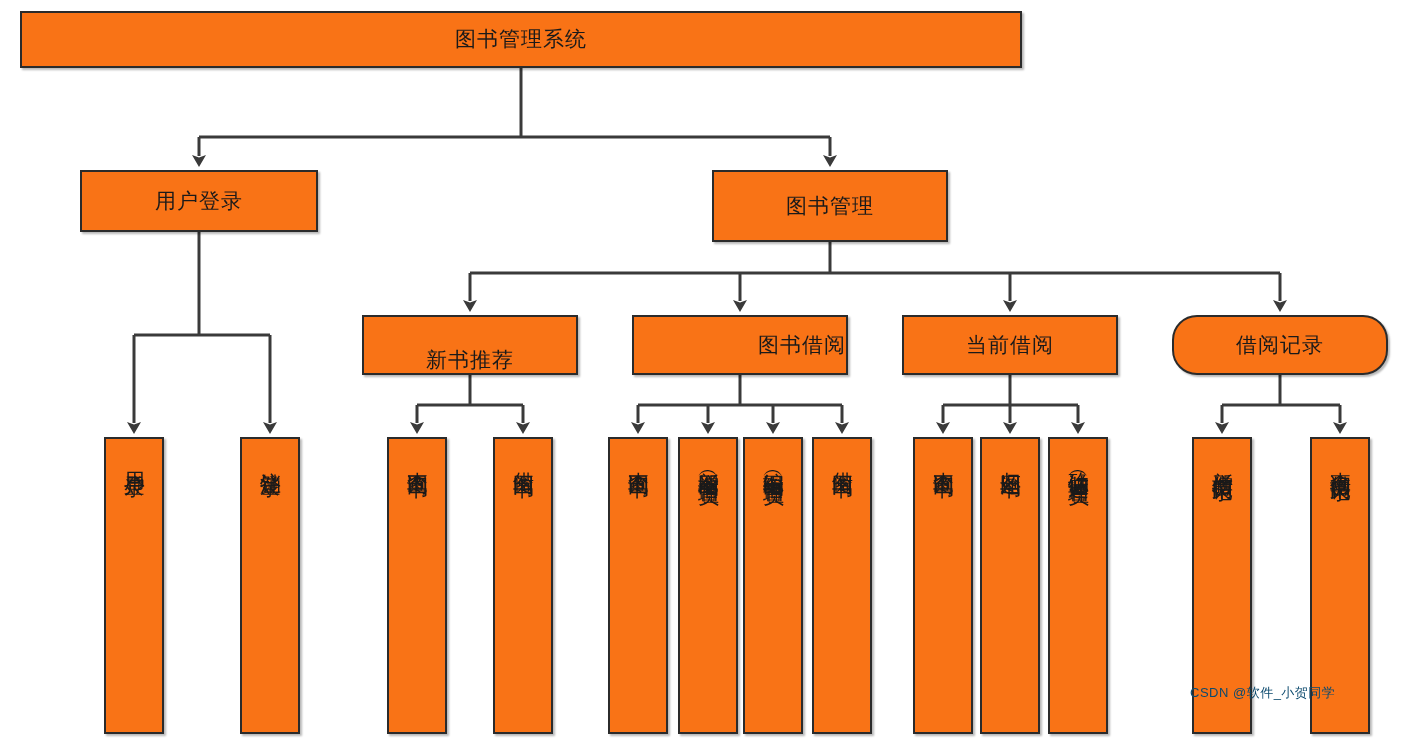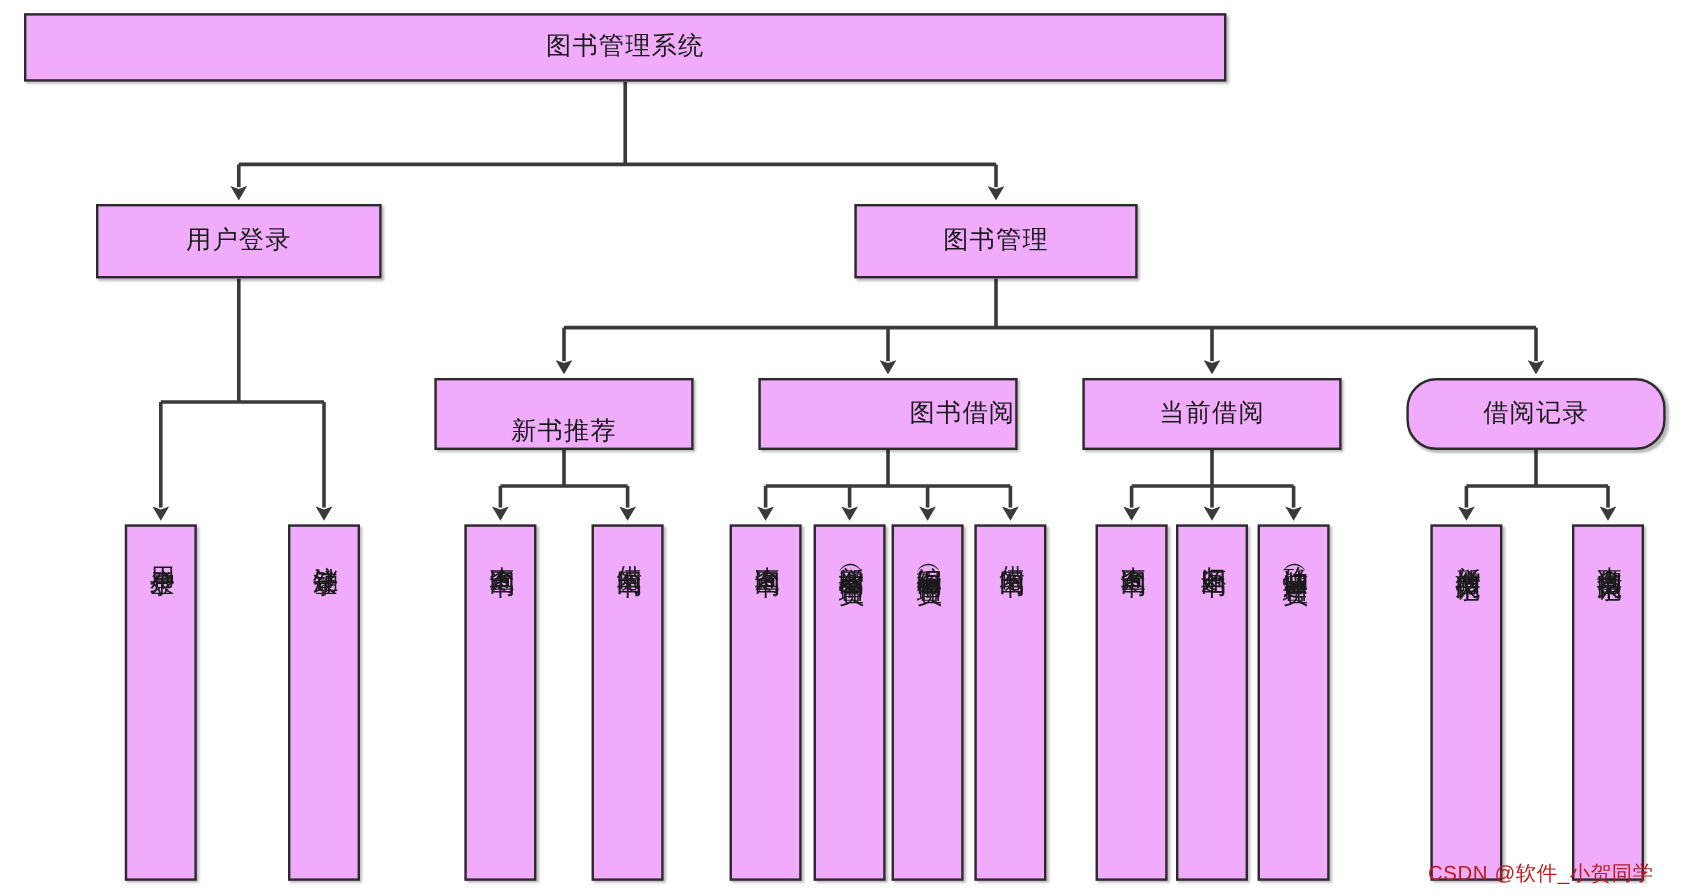--- a/index.html
+++ b/index.html
@@ -9,21 +9,21 @@
     background:#ffffff;
     font-family:"Liberation Sans","DejaVu Sans",sans-serif;
     overflow:hidden;
   }
   #stage{position:relative;width:1405px;height:747px;}
   #wires{position:absolute;left:0;top:0;width:1405px;height:747px;}
 
   .node{
     position:absolute;
     box-sizing:border-box;
-    background:#f0abfc;
+    background:#f97316;
     border:2px solid #2b2b2b;
     box-shadow:2px 2px 2px rgba(0,0,0,0.28);
     display:flex;
     align-items:center;
     justify-content:center;
     color:#1a1a1a;
   }
   .node .label{
     font-size:21px;
     line-height:1.25;
@@ -42,23 +42,23 @@
     text-orientation:upright;
     -webkit-writing-mode:vertical-rl;
     font-size:21px;
     line-height:1.18;
     letter-spacing:2px;
     white-space:nowrap;
     text-align:left;
   }
   .watermark{
     position:absolute;
-    left:1190px;top:716px;
-    font-size:17px;
-    color:#b91c1c;
+    left:1190px;top:684px;
+    font-size:13px;
+    color:#0c4a6e;
     white-space:nowrap;
     letter-spacing:0.5px;
     pointer-events:none;
   }
 </style>
 </head>
 <body>
 
 <div id="stage">
 
@@ -114,21 +114,21 @@
     </g>
   </svg>
 
   <div class="node" style="left:20px;top:11px;width:1002px;height:57px;">
     <span class="label">图书管理系统</span>
   </div>
 
   <div class="node" style="left:80px;top:170px;width:238px;height:62px;">
     <span class="label">用户登录</span>
   </div>
-  <div class="node" style="left:712px;top:170px;width:236px;height:62px;text-align:center;">
+  <div class="node" style="left:712px;top:170px;width:236px;height:72px;text-align:center;">
     <span class="label">图书管理</span>
   </div>
 
   <div class="node" style="left:362px;top:315px;width:216px;height:60px;align-items:flex-end;">
     <span class="label">新书推荐</span>
   </div>
   <div class="node" style="left:632px;top:315px;width:216px;height:60px;justify-content:flex-end;">
     <span class="label">图书借阅</span>
   </div>
   <div class="node" style="left:902px;top:315px;width:216px;height:60px;">

